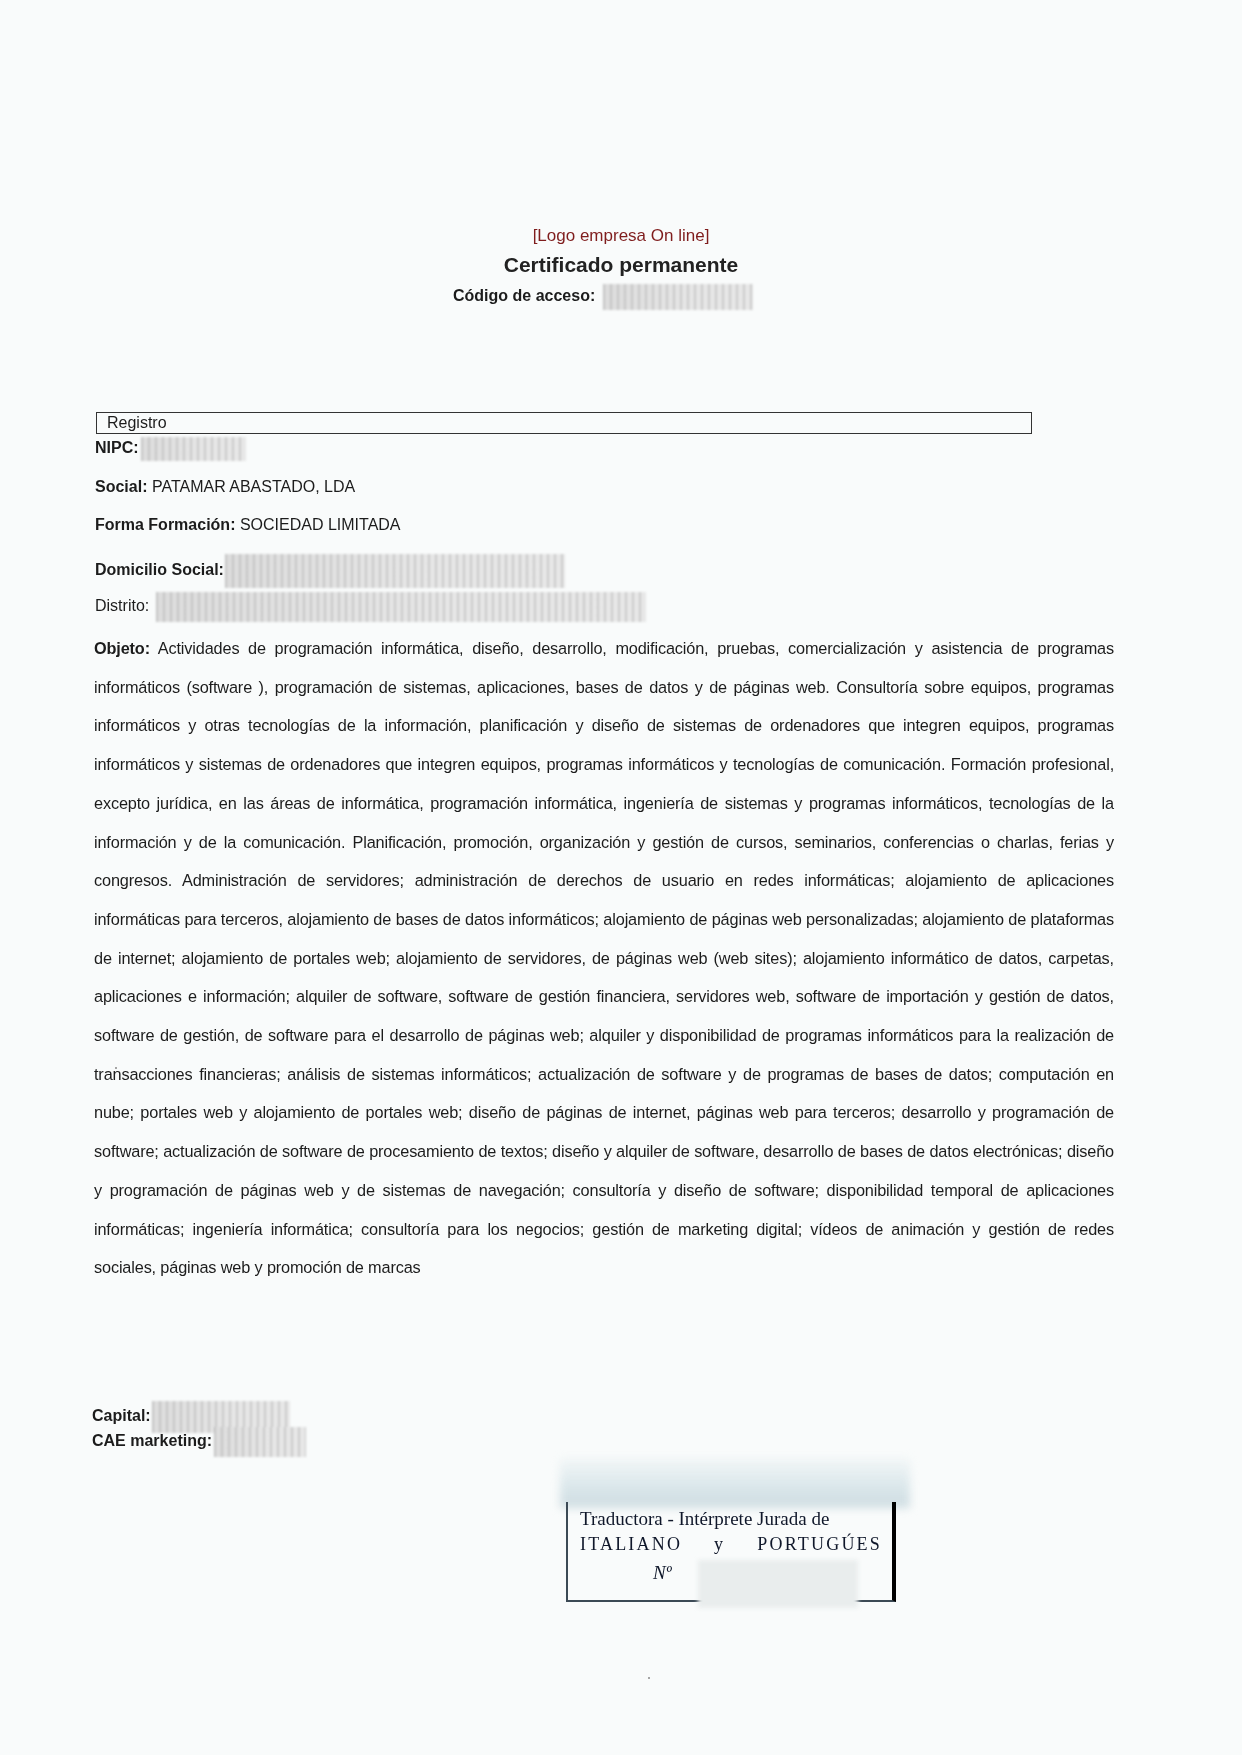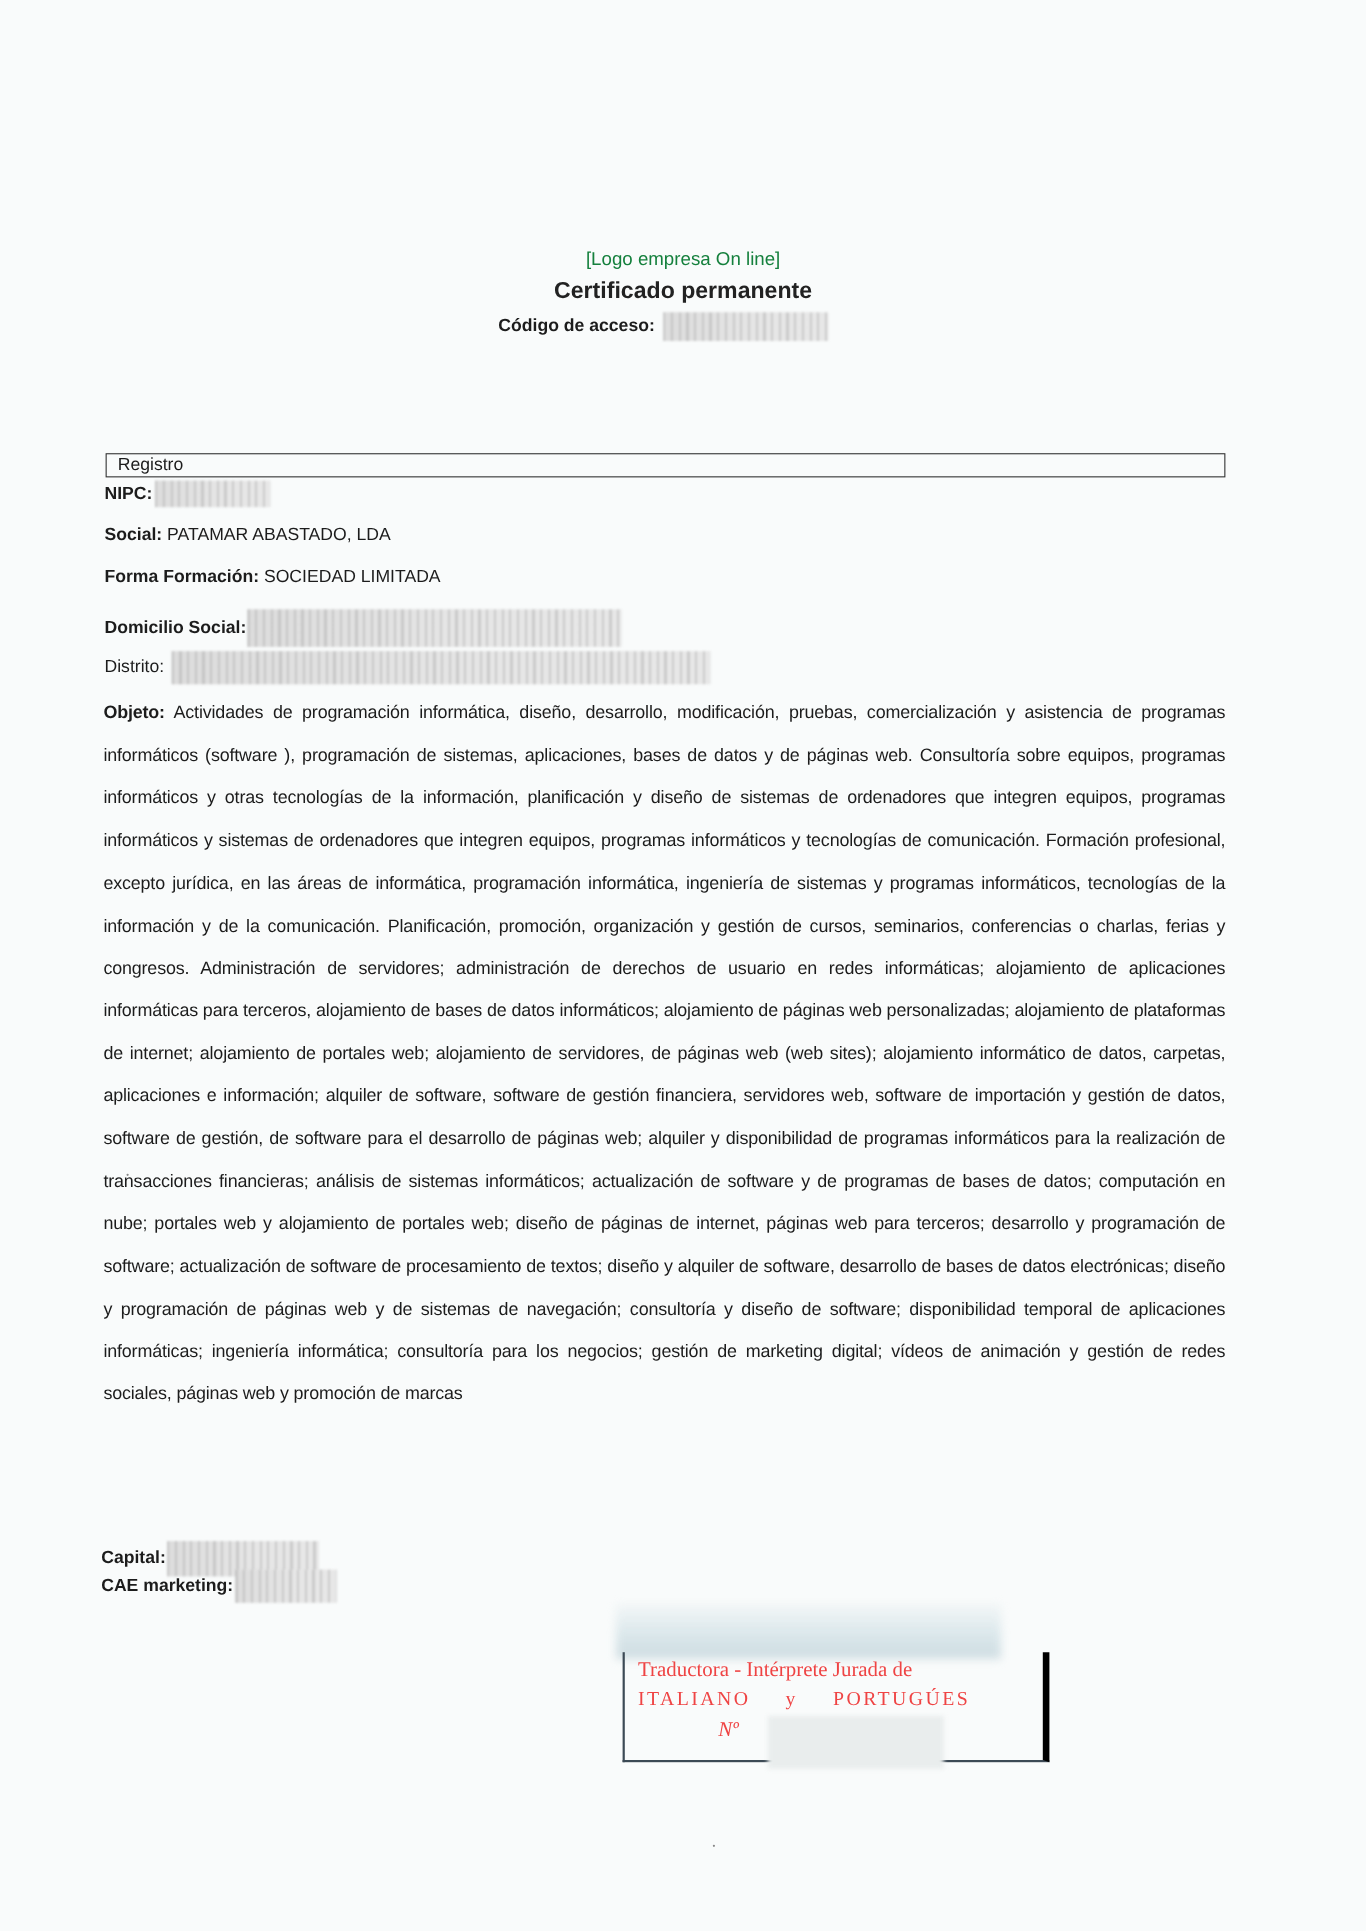--- a/index.html
+++ b/index.html
@@ -6,62 +6,62 @@
   body {
     width: 1242px; height: 1755px;
     background: #f9fbfb;
     position: relative;
     overflow: hidden;
     font-family: "Liberation Sans", sans-serif;
     color: #1c1c1c;
   }
   .abs { position: absolute; }
   .center { text-align: center; }
-  .logo-ph { top: 226px; left: 0; width: 1242px; font-size: 17px; color: #15803d; }
+  .logo-ph { top: 226px; left: 0; width: 1242px; font-size: 17px; color: #7f1d1d; }
   .title { top: 253px; left: 0; width: 1242px; font-size: 21px; font-weight: bold; color: #222; }
   .access { top: 284px; left: 453px; font-size: 16px; font-weight: bold; white-space: nowrap; }
   .redact {
     display: inline-block; vertical-align: middle;
     background: linear-gradient(90deg, #dcdcdc 0%, #e3e3e3 40%, #ebebeb 75%, rgba(240,240,240,0) 100%);
     background-color: #e4e4e4;
     filter: blur(1px);
   }
   .redact-stripes {
     background-image:
       repeating-linear-gradient(90deg, rgba(180,180,180,0.55) 0 2px, rgba(230,230,230,0.2) 2px 7px),
       linear-gradient(90deg, #dadada 0%, #e6e6e6 60%, rgba(245,245,245,0.2) 100%);
   }
   .notice {
     top: 336px; left: 0; width: 1242px;
     font-size: 15.5px; font-weight: bold; line-height: 24px; color: #222;
   }
   .registro-box {
-    top: 412px; left: 96px; width: 1018px; height: 22px;
+    top: 412px; left: 96px; width: 936px; height: 22px;
     border: 1.5px solid #333; box-sizing: border-box;
     font-size: 16px; padding-left: 10px; line-height: 20px;
   }
   .field { left: 95px; font-size: 16px; white-space: nowrap; }
   .field b { font-weight: bold; }
   .objeto {
     top: 629px; left: 94px; width: 1020px;
     font-size: 16.3px; line-height: 38.7px; text-align: justify;
     letter-spacing: -0.15px;
   }
   .objeto b { font-weight: bold; }
   .stamp-outer { top: 1452px; left: 560px; width: 338px; height: 160px; }
   .stamp-blur {
     position: absolute; top: 6px; left: 0; width: 350px; height: 50px;
     background: linear-gradient(180deg, rgba(220,232,236,0.2) 0%, #d9e6ea 60%, #cfdde2 100%);
     filter: blur(4px);
   }
   .stamp-box {
-    position: absolute; top: 50px; left: 6px; width: 388px; height: 100px;
-    border-left: 2px solid #3c4a55; border-right: 6px solid #000000; border-bottom: 2px solid #3c4a55;
+    position: absolute; top: 50px; left: 6px; width: 330px; height: 100px;
+    border-left: 2px solid #3c4a55; border-right: 4px solid #000000; border-bottom: 2px solid #3c4a55;
     box-sizing: border-box;
-    font-family: "Liberation Serif", serif; color: #ef4444;
+    font-family: "Liberation Serif", serif; color: #0f172a;
   }
   .stamp-l1 { position: absolute; top: 6px; left: 12px; font-size: 19px; white-space: nowrap; }
   .stamp-l2 { position: absolute; top: 32px; left: 12px; width: 302px; font-size: 18px; letter-spacing: 2.2px; white-space: nowrap; display: flex; justify-content: space-between; }
   .stamp-l3 { position: absolute; top: 60px; left: 85px; font-size: 19px; font-style: italic; }
   .stamp-redact { position: absolute; top: 58px; left: 130px; width: 160px; height: 48px; background: #e9eded; filter: blur(2px); }
   .speck { position: absolute; width: 2px; height: 2px; background: #888; border-radius: 50%; }
 </style>
 </head>
 <body>
 

